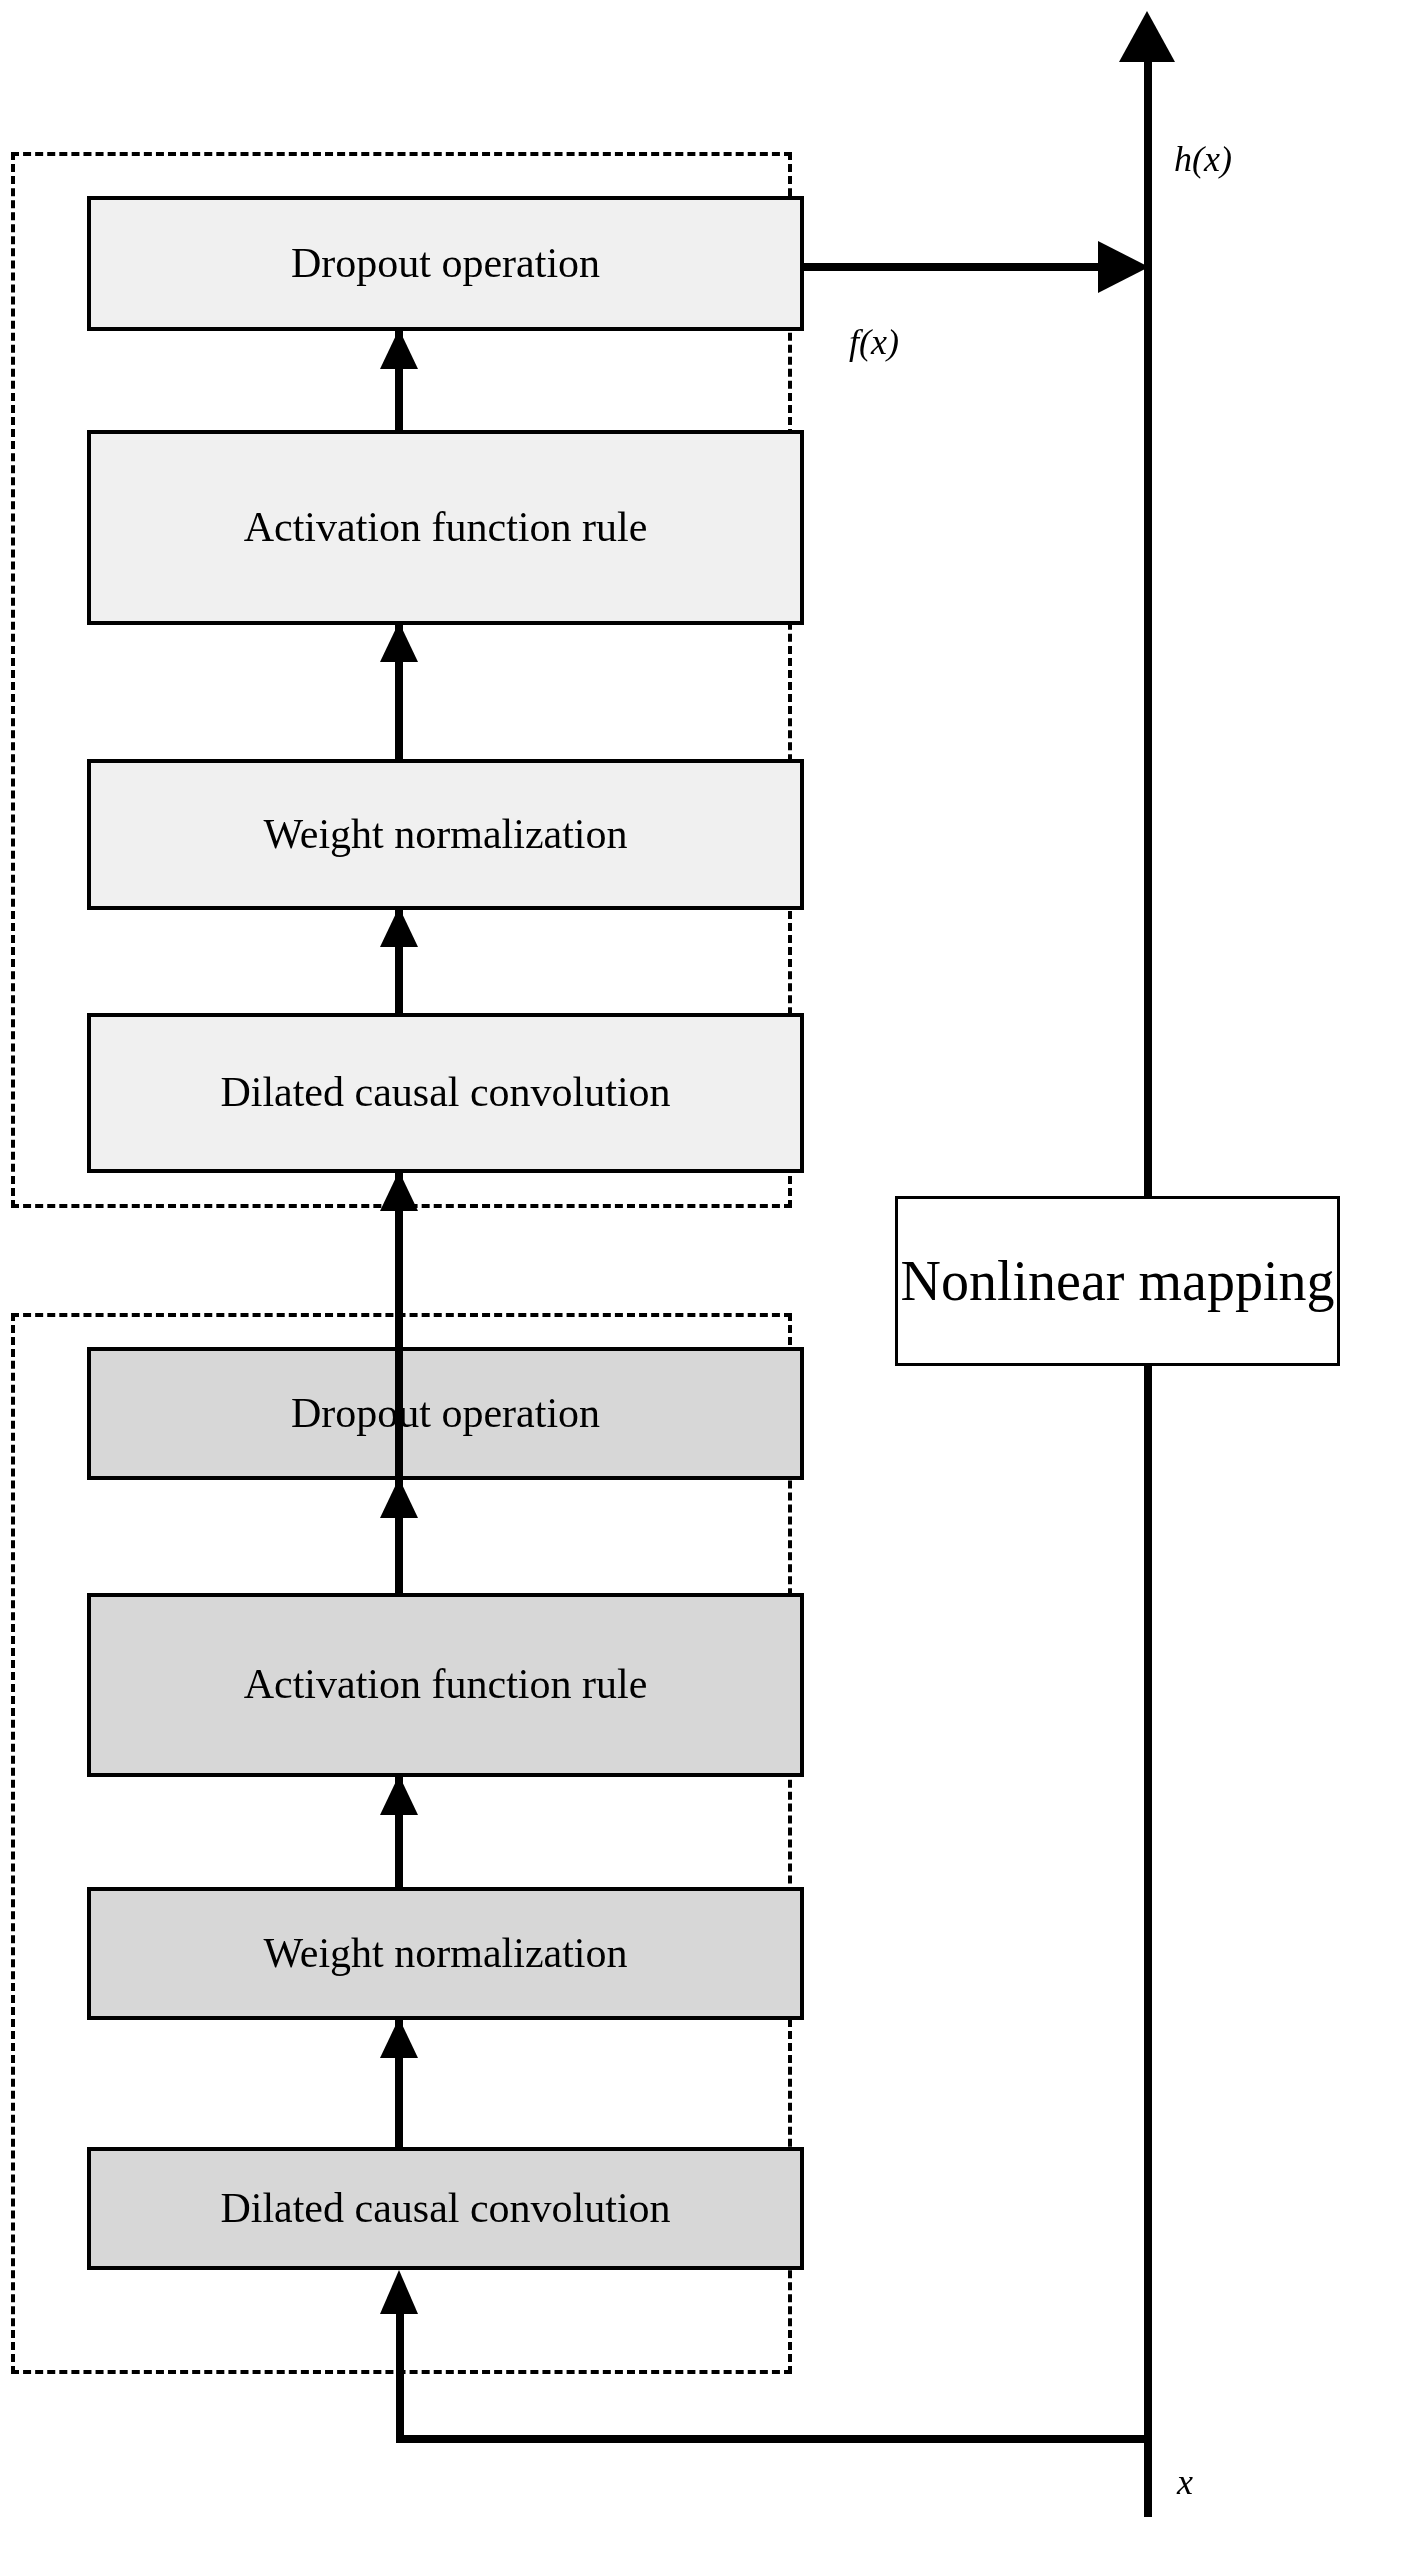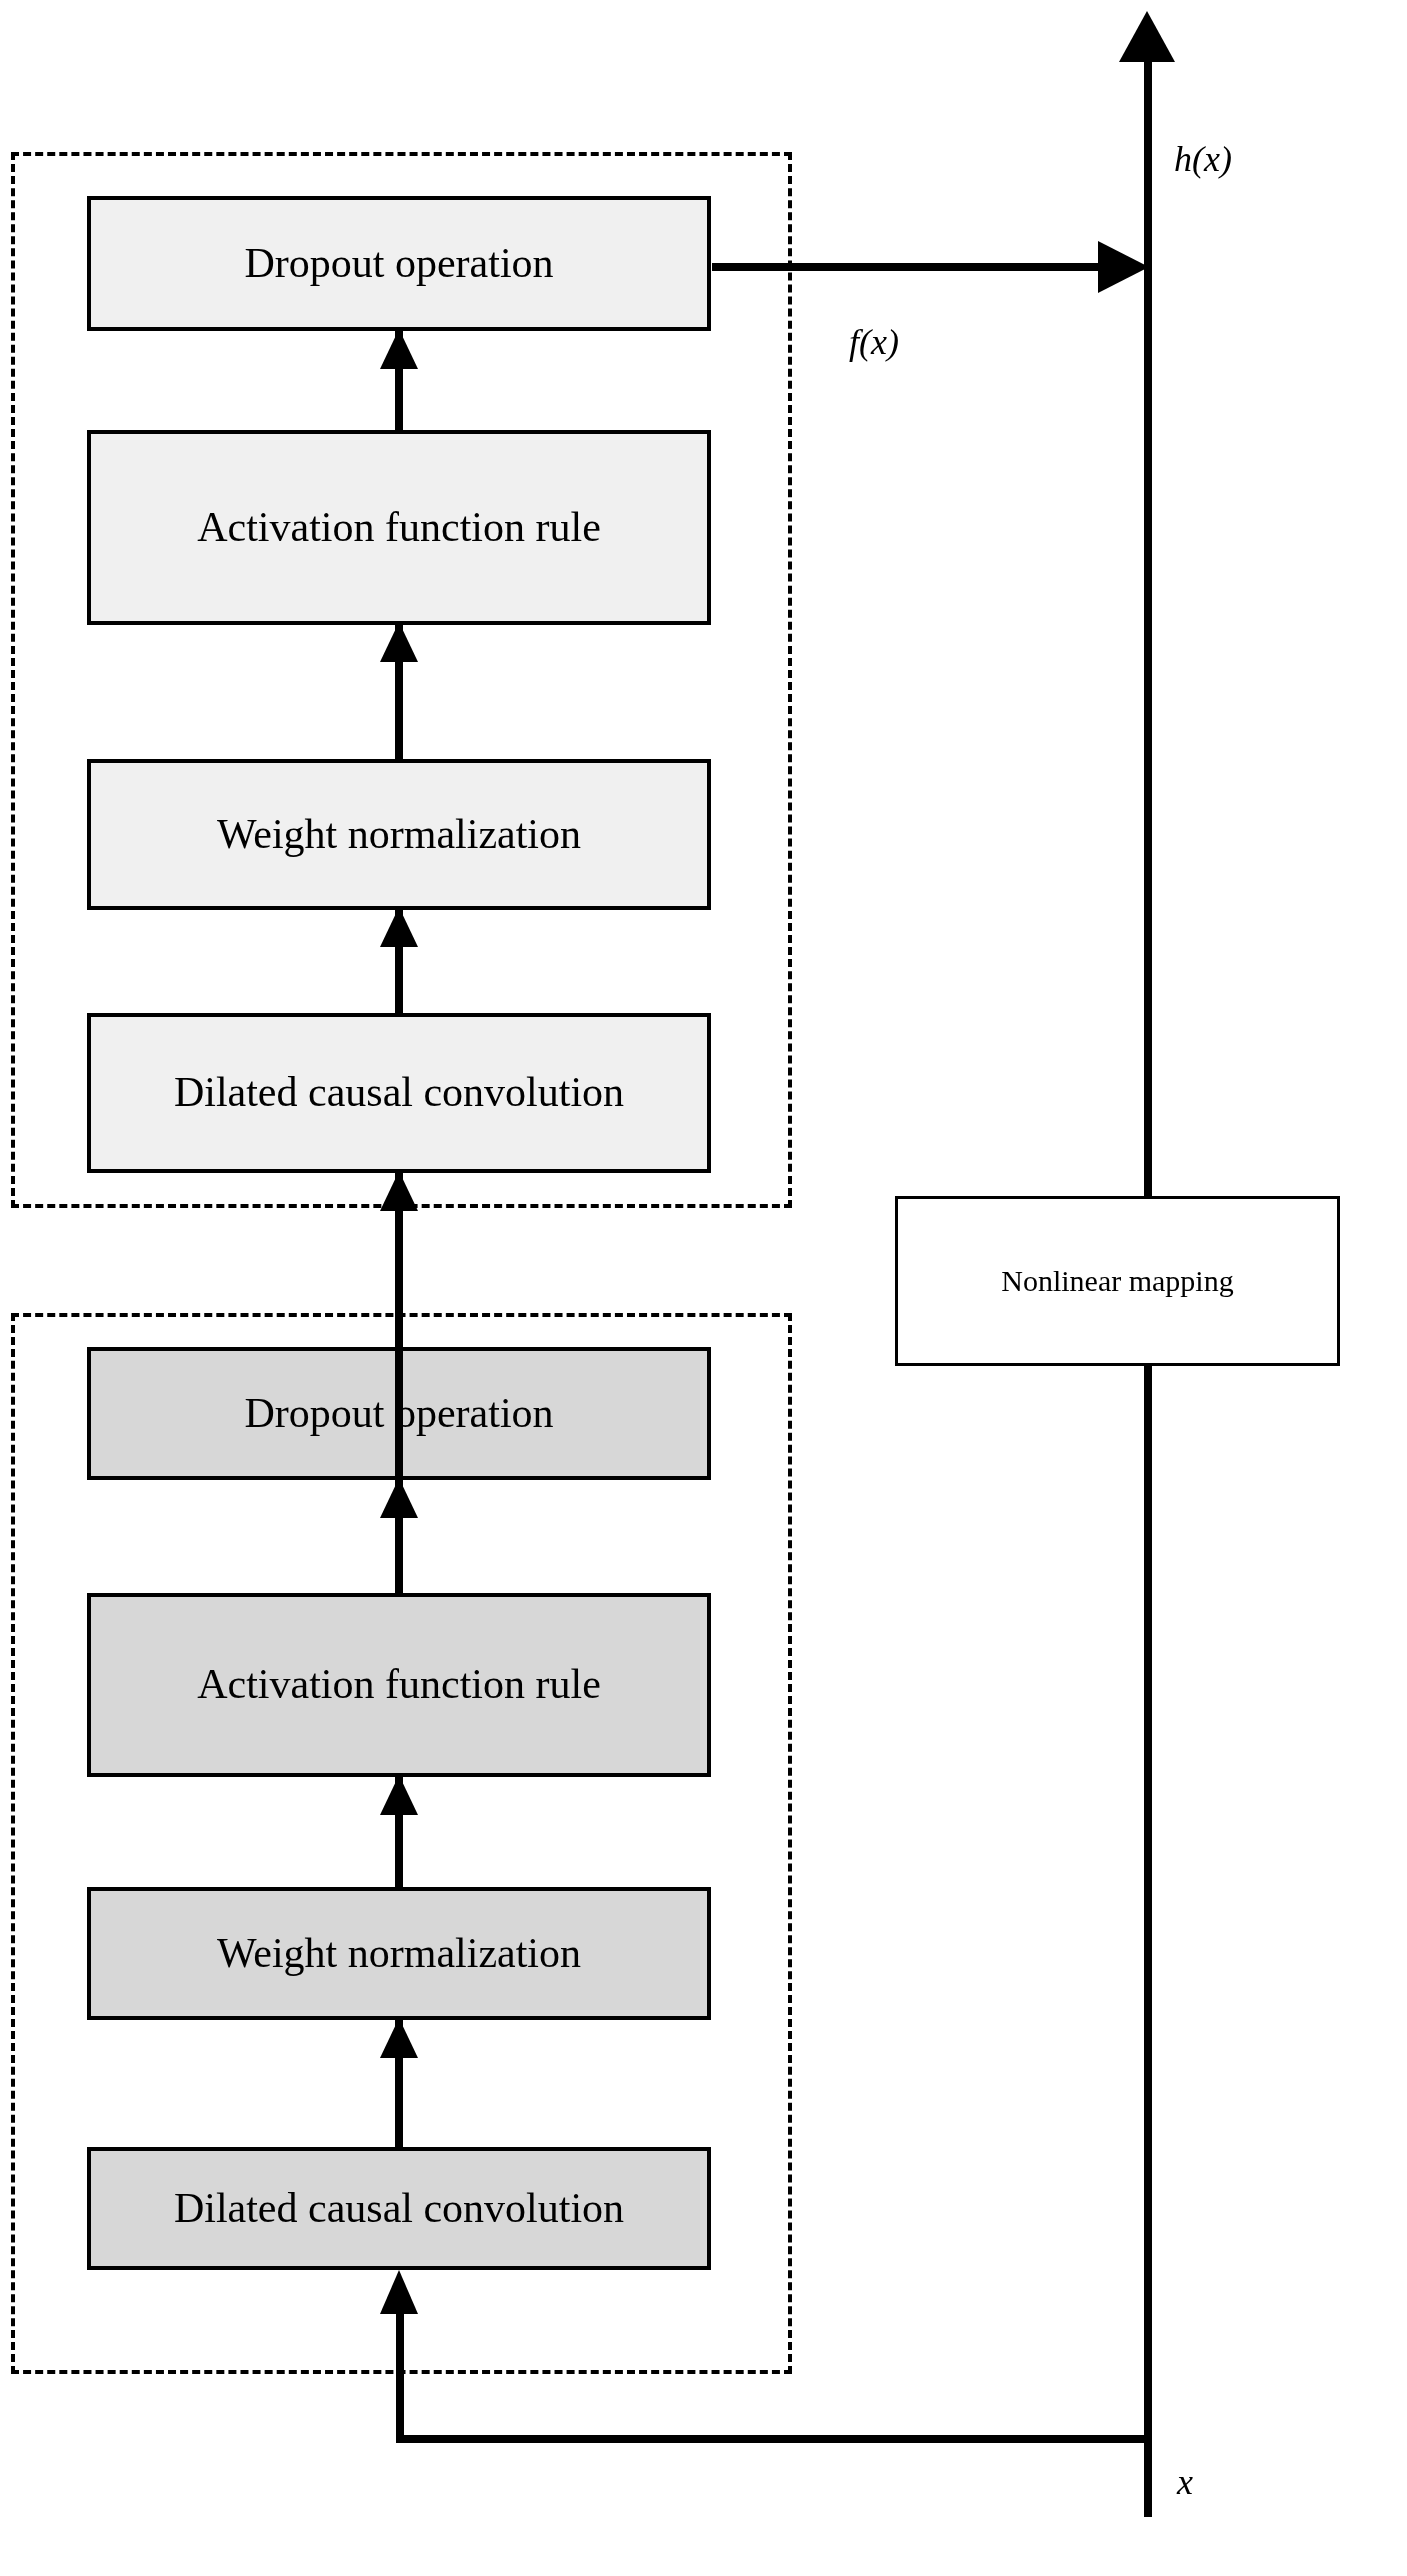--- a/index.html
+++ b/index.html
@@ -18,21 +18,21 @@
     box-sizing:border-box;
     background:transparent;
   }
   #group-upper{ left:11px; top:152px; width:781px; height:1056px; }
   #group-lower{ left:11px; top:1313px; width:781px; height:1061px; }
 
   
   .op-box{
     position:absolute;
     left:87px;
-    width:624px;
+    width:717px;
     box-sizing:border-box;
     border:4.6px solid #000000;
     display:flex;
     align-items:center;
     justify-content:center;
     text-align:center;
     font-size:42px;
     line-height:1.22;
     color:#000000;
     z-index:4;
@@ -121,21 +121,21 @@
   }
 
   
   #nonlinear-box{
     position:absolute; left:895px; top:1196px;
     width:445px; height:170px;
     box-sizing:border-box;
     border:3.7px solid #000000;
     background:#ffffff;
     display:flex; align-items:center; justify-content:center;
-    text-align:center; font-size:30px; line-height:1.22;
+    text-align:center; font-size:56px; line-height:1.22;
     color:#000000; z-index:8;
   }
 
   
   .math-label{
     position:absolute;
     font-style:italic;
     font-size:36px;
     color:#000000;
     white-space:nowrap;

